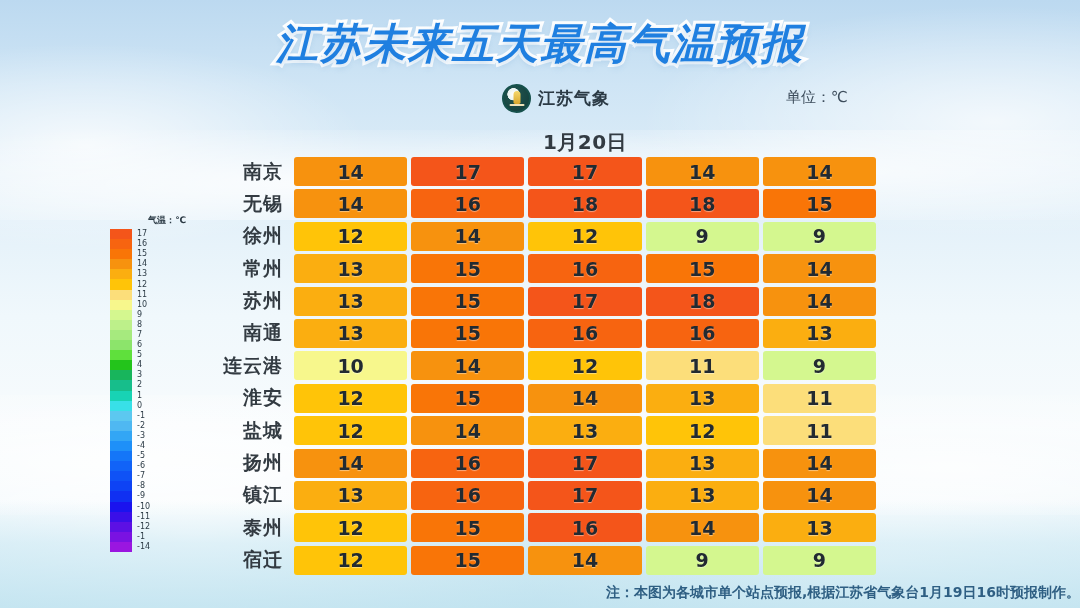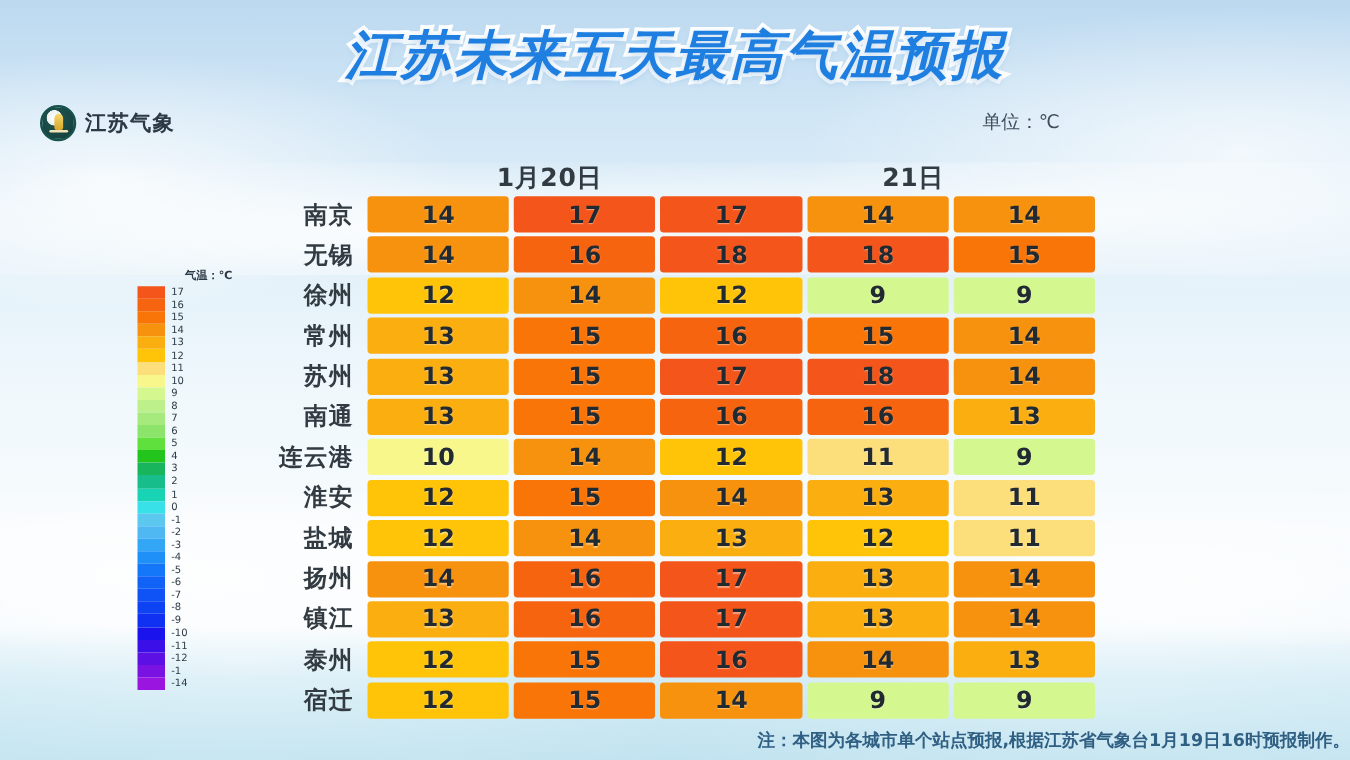--- a/index.html
+++ b/index.html
@@ -29,21 +29,21 @@
   .title{
     position:absolute; top:16px; left:0; width:100%; text-align:center;
     font-size:42px; font-weight:bold; letter-spacing:2px;
     font-family:"DejaVu Sans","Liberation Sans",sans-serif;
     color:#1f7fe0; font-style:italic;
     -webkit-text-stroke:6px #ffffff; paint-order:stroke fill;
     text-shadow:0 3px 6px rgba(120,170,215,.45);
   }
   
   .logo-wrap{ position:absolute; top:84px; left:0; width:100%;
-              display:flex; align-items:center; gap:7px;padding-left:32px; }
+              display:flex; justify-content:center; align-items:center; gap:7px;padding-left:32px; }
   .emblem{ width:29px; height:29px; border-radius:50%;
            background:radial-gradient(circle at 38% 33%, #ffffff 0%, #e9f2f0 26%, #1d4f4a 28%, #123b38 100%);
            border:2px solid #16514c; position:relative; flex:none; }
   .emblem:before{ content:""; position:absolute; left:50%; top:5px; transform:translateX(-50%);
            width:7px; height:13px; border-radius:4px 4px 2px 2px;
            background:linear-gradient(180deg,#f5d76e,#d9a72c); }
   .emblem:after{ content:""; position:absolute; left:50%; bottom:5px; transform:translateX(-50%);
            width:15px; height:2px; background:#f0e3b8; border-radius:1px; }
   .logo-text{ font-size:17px; font-weight:bold; color:#2b3a45; letter-spacing:1px;
               font-family:"DejaVu Sans","Liberation Sans",sans-serif; }
@@ -230,21 +230,20 @@
         <div class="legend-label">-14</div>
       </div>
     </div>
 </div>
 
 <div class="table">
   <div class="thead">
     <div class="th-city"></div>
     <div id="day-headers" style="flex:1;display:flex">
         <div class="th-day">1月20日</div>
-        <div class="th-day">21日</div>
       </div>
   </div>
   <div id="table-body">
       <div class="trow">
         <div class="td-city">南京</div>
         <div class="cells">
           <div class="cell" style="background: rgb(247, 146, 14);">14</div>
           <div class="cell" style="background: rgb(244, 85, 26);">17</div>
           <div class="cell" style="background: rgb(244, 85, 26);">17</div>
           <div class="cell" style="background: rgb(247, 146, 14);">14</div>

